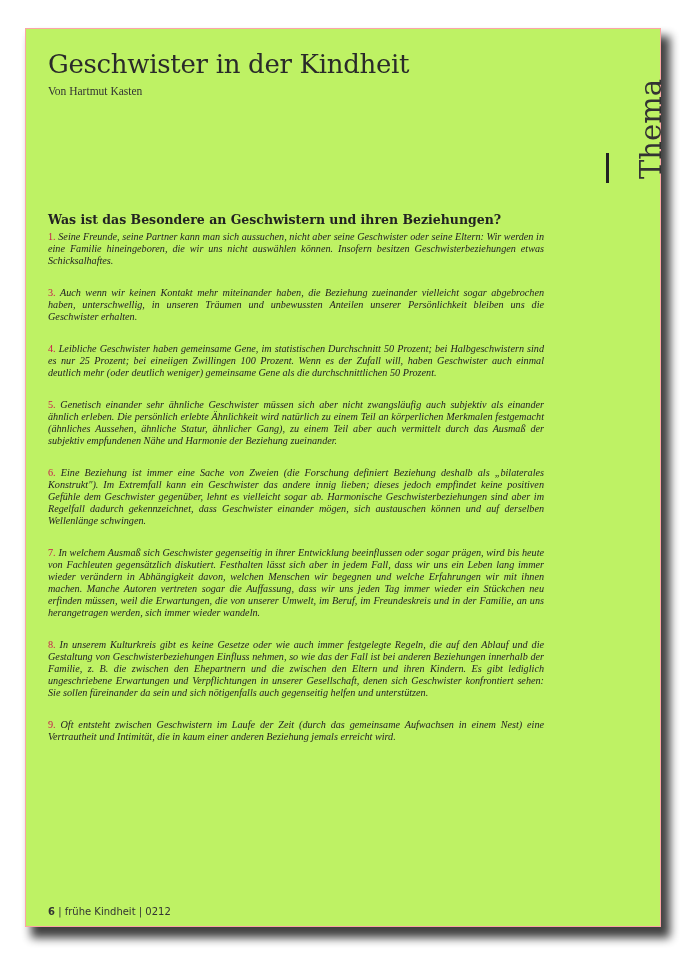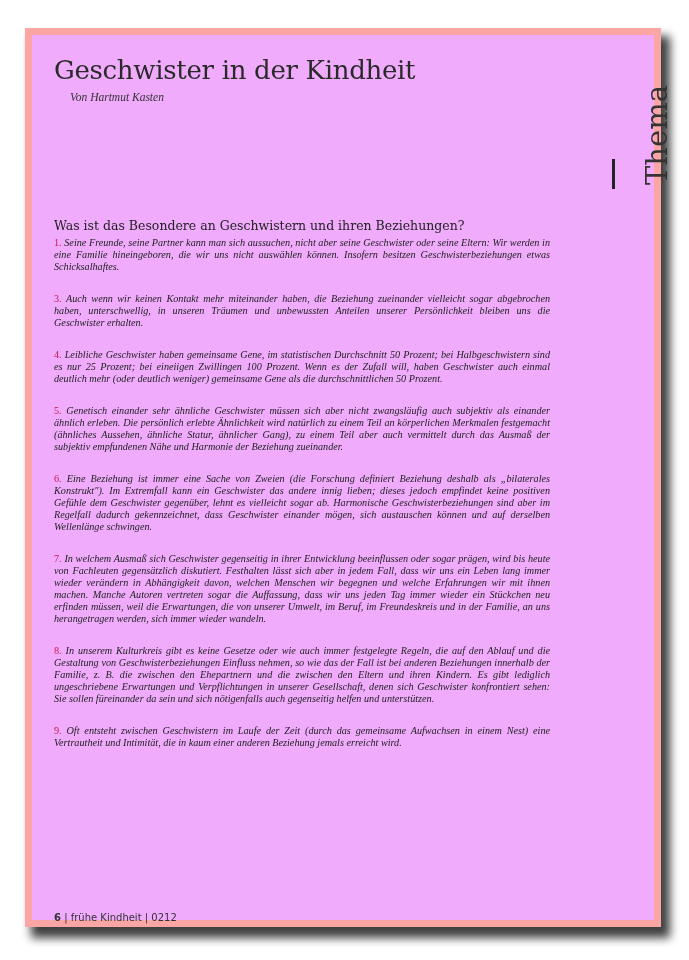--- a/index.html
+++ b/index.html
@@ -1,24 +1,24 @@
 <!DOCTYPE html>
 <html><head>
 <meta charset="utf-8">
 <style>
   html, body { margin:0; padding:0; }
   body { width:689px; height:960px; background:#ffffff; position:relative; overflow:hidden; font-family:"DejaVu Serif", serif; }
   .shadow { position:absolute; left:31px; top:36px; width:639px; height:902px; background:#000; filter:blur(5px); opacity:0.75; }
-  .page { position:absolute; left:25px; top:28px; width:636px; height:899px; background:#f0abfc; border:7px solid #fca5a5; box-sizing:border-box; }
+  .page { position:absolute; left:25px; top:28px; width:636px; height:899px; background:#bef264; border:1px solid #fca5a5; box-sizing:border-box; }
   .title { position:absolute; left:22px; top:20px; font-family:"DejaVu Serif", serif; font-weight:300; font-size:26px; color:#2a2a2a; letter-spacing:-0.3px; margin:0; font-weight:normal; }
-  .author { position:absolute; left:38px; top:56px; font-family:"Liberation Serif", serif; font-style:italic; font-size:11.5px; color:#333; }
+  .author { position:absolute; left:22px; top:56px; font-family:"Liberation Serif", serif; font-size:11.5px; color:#333; }
   .thema { position:absolute; left:582px; top:10px; width:30px; height:140px; }
   .thema-text { position:absolute; left:0; top:0; transform-origin:0 0; transform:translate(28px,140px) rotate(-90deg); font-family:"DejaVu Serif", serif; font-size:29px; color:#333; white-space:nowrap; line-height:30px; }
   .thema-bar { position:absolute; left:580px; top:124px; width:3px; height:30px; background:#222; }
-  .heading { position:absolute; left:22px; top:183px; font-family:"DejaVu Serif", serif; font-size:12.5px; color:#222; font-weight:normal; margin:0; }
+  .heading { position:absolute; left:22px; top:183px; font-family:"DejaVu Serif", serif; font-size:12.5px; color:#222; font-weight:bold; margin:0; }
   .content { position:absolute; left:22px; top:202px; width:496px; }
   .item { font-family:"Liberation Serif", serif; font-style:italic; font-size:10.2px; line-height:12px; color:#222; margin:0 0 20px 0; text-align:justify; }
   .num { color:#c8174f; font-style:normal; font-family:"Liberation Serif", serif; }
   .footer { position:absolute; left:22px; top:877px; font-family:"DejaVu Sans", sans-serif; font-size:10px; color:#333; }
   .footer b { font-weight:bold; }
 </style>
 </head>
 <body>
 
 <div class="shadow"></div>

